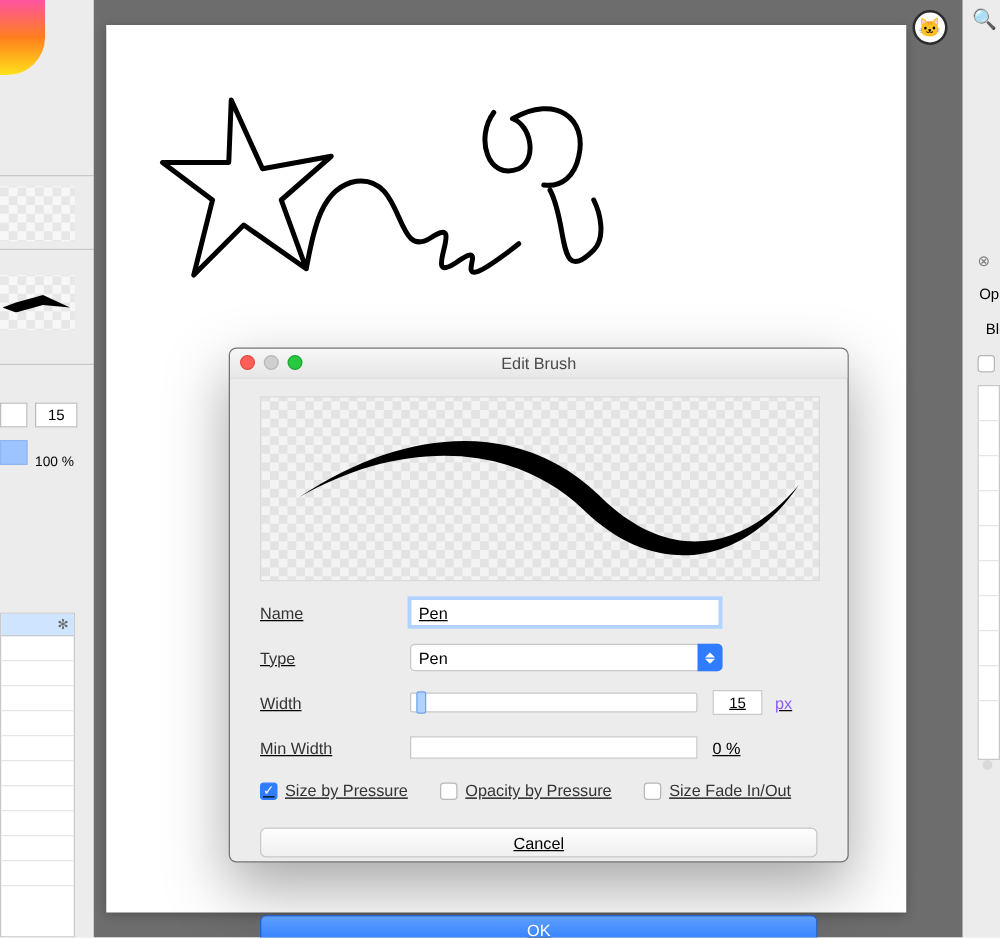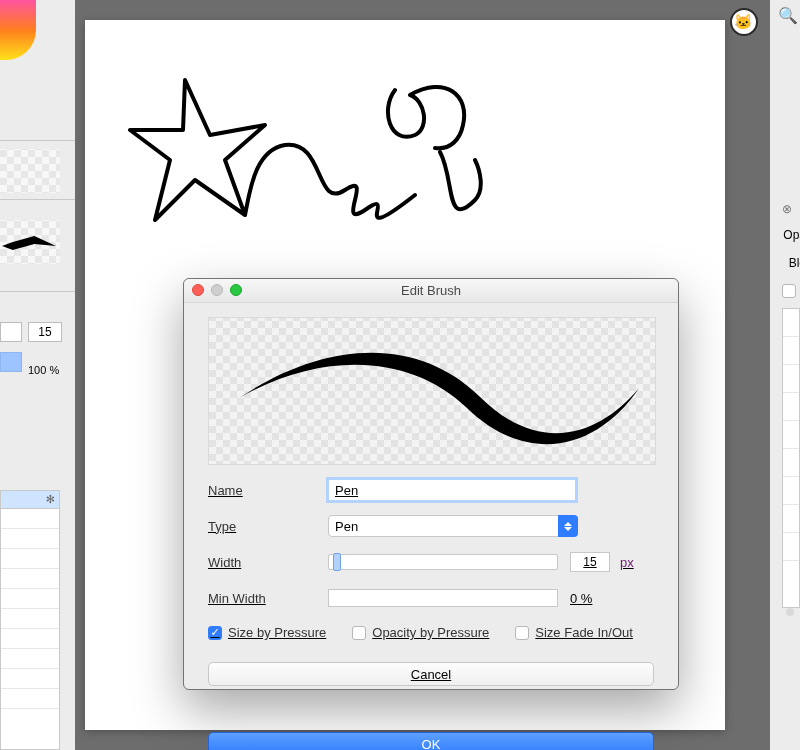--- a/index.html
+++ b/index.html
@@ -67,21 +67,21 @@
                 appearance:none; -webkit-appearance:none; font-size:13px;}
   .combo-wrap{position:relative; width:250px;}
   .combo-caret{position:absolute; right:0; top:0; width:20px; height:22px; background:#2f7cff; border-radius:0 4px 4px 0;
                display:flex; flex-direction:column; align-items:center; justify-content:center; gap:1px;}
   .combo-caret::before,.combo-caret::after{content:"";width:0;height:0;border-left:4px solid transparent;border-right:4px solid transparent;}
   .combo-caret::before{border-bottom:4px solid #fff;}
   .combo-caret::after{border-top:4px solid #fff;}
   .slider-track{ width:230px; height:16px; background:#fff; border:1px solid #c8c8c8; border-radius:2px; position:relative;}
   .slider-thumb{ position:absolute; left:4px; top:-2px; width:8px; height:18px; background:#b3d1ff; border:1px solid #6fa4e8; border-radius:2px;}
   .num-box{ width:40px; height:20px; text-align:center; border:1px solid #c8c8c8; background:#fff; margin-left:12px; font-size:12px;}
-  .unit{ margin-left:10px; color:#701a75;}
+  .unit{ margin-left:10px; color:#8b5cf6;}
   .minwidth-box{ width:230px; height:18px; border:1px solid #c8c8c8; background:#fff; margin-right:12px;}
   .check-row{ display:flex; gap:26px; margin-top:16px; align-items:center;}
   .chk{ display:flex; align-items:center; gap:6px; color:#333;}
   .chkbox{ width:14px; height:14px; border:1px solid #b7b7b7; border-radius:3px; background:#fff; display:inline-flex; align-items:center; justify-content:center; font-size:11px; color:#fff;}
   .chkbox.checked{ background:#2f7cff; border-color:#2f7cff;}
   .btn-row{ display:flex; justify-content:flex-end; gap:14px; margin-top:22px;flex-direction:column;}
   .btn{ height:24px; padding:0 20px; border-radius:5px; border:1px solid #c8c8c8; background:linear-gradient(#fdfdfd,#f0f0f0); font-size:13px;}
   .btn.primary{ background:linear-gradient(#5da0ff,#2f7cff); color:#fff; border:1px solid #2562d4;margin-top:32px;}
 </style>
 </head>

